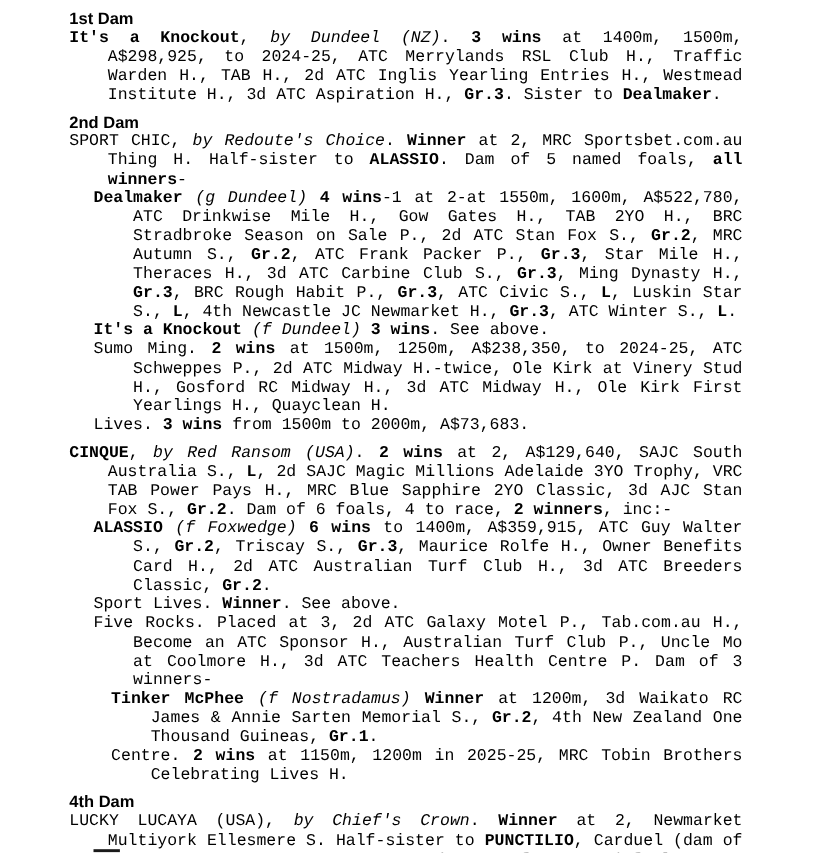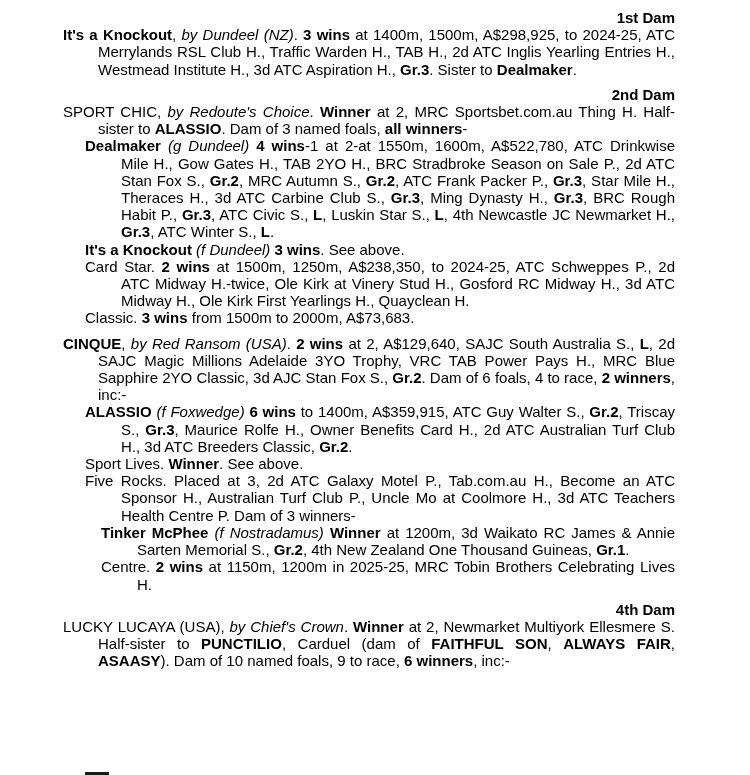--- a/index.html
+++ b/index.html
@@ -5,45 +5,45 @@
   html,body { margin:0; padding:0; background:#ffffff; }
   .page {
     position:relative; width:750px; height:775px; background:#ffffff;
     overflow:hidden; color:#000;
     font-family:"Liberation Sans","DejaVu Sans",sans-serif;
     font-size:15px; line-height:17.2px;
   }
   .content { padding:9px 75px 0 63px; }
   .section { margin-top:8px; }
   .section:first-child { margin-top:0; }
-  .heading { font-weight:700; text-align:right; }
-  .para { text-align:justify; }
+  .heading { font-weight:700; text-align:left; }
+  .para { text-align:justify;font-family:Liberation Mono, monospace; }
   .lvl0 { padding-left:35px; text-indent:-35px; }
   .lvl1 { padding-left:58px; text-indent:-36px; }
   .lvl2 { padding-left:74px; text-indent:-36px; }
   .b { font-weight:700; }
   .i { font-style:italic; }
   .sliver { position:absolute; left:85px; top:772px; width:24px; height:3px; background:#1a1a1a; }
 </style>
 </head>
 <body>
 
 <div class="page">
   <div class="content" id="content">
       <div class="section">
         <div class="heading">1st Dam</div>
         <div class="para lvl0"><span class="b ">It's a Knockout</span><span class="">, </span><span class="i">by Dundeel (NZ)</span><span class="">. </span><span class="b ">3 wins</span><span class=""> at 1400m, 1500m, A$298,925, to 2024-25, ATC Merrylands RSL Club H., Traffic Warden H., TAB H., 2d ATC Inglis Yearling Entries H., Westmead Institute H., 3d ATC Aspiration H., </span><span class="b ">Gr.3</span><span class="">. Sister to </span><span class="b ">Dealmaker</span><span class="">.</span></div>
       </div>
       <div class="section">
         <div class="heading">2nd Dam</div>
-        <div class="para lvl0"><span class="">SPORT CHIC, </span><span class="i">by Redoute's Choice</span><span class="">. </span><span class="b ">Winner</span><span class=""> at 2, MRC Sportsbet.com.au Thing H. Half-sister to </span><span class="b ">ALASSIO</span><span class="">. Dam of 3 named foals, </span><span class="b ">all winners</span><span class="">-</span></div>
+        <div class="para lvl0"><span class="">SPORT CHIC, </span><span class="i">by Redoute's Choice</span><span class="">. </span><span class="b ">Winner</span><span class=""> at 2, MRC Sportsbet.com.au Thing H. Half-sister to </span><span class="b ">ALASSIO</span><span class="">. Dam of 5 named foals, </span><span class="b ">all winners</span><span class="">-</span></div>
         <div class="para lvl1"><span class="b ">Dealmaker</span><span class=""> </span><span class="i">(g Dundeel)</span><span class=""> </span><span class="b ">4 wins</span><span class="">-1 at 2-at 1550m, 1600m, A$522,780, ATC Drinkwise Mile H., Gow Gates H., TAB 2YO H., BRC Stradbroke Season on Sale P., 2d ATC Stan Fox S., </span><span class="b ">Gr.2</span><span class="">, MRC Autumn S., </span><span class="b ">Gr.2</span><span class="">, ATC Frank Packer P., </span><span class="b ">Gr.3</span><span class="">, Star Mile H., Theraces H., 3d ATC Carbine Club S., </span><span class="b ">Gr.3</span><span class="">, Ming Dynasty H., </span><span class="b ">Gr.3</span><span class="">, BRC Rough Habit P., </span><span class="b ">Gr.3</span><span class="">, ATC Civic S., </span><span class="b ">L</span><span class="">, Luskin Star S., </span><span class="b ">L</span><span class="">, 4th Newcastle JC Newmarket H., </span><span class="b ">Gr.3</span><span class="">, ATC Winter S., </span><span class="b ">L</span><span class="">.</span></div>
         <div class="para lvl1"><span class="b ">It's a Knockout</span><span class=""> </span><span class="i">(f Dundeel)</span><span class=""> </span><span class="b ">3 wins</span><span class="">. See above.</span></div>
-        <div class="para lvl1"><span class="">Card Star. </span><span class="b ">2 wins</span><span class=""> at 1500m, 1250m, A$238,350, to 2024-25, ATC Schweppes P., 2d ATC Midway H.-twice, Ole Kirk at Vinery Stud H., Gosford RC Midway H., 3d ATC Midway H., Ole Kirk First Yearlings H., Quayclean H.</span></div>
-        <div class="para lvl1"><span class="">Classic. </span><span class="b ">3 wins</span><span class=""> from 1500m to 2000m, A$73,683.</span></div>
+        <div class="para lvl1"><span class="">Sumo Ming. </span><span class="b ">2 wins</span><span class=""> at 1500m, 1250m, A$238,350, to 2024-25, ATC Schweppes P., 2d ATC Midway H.-twice, Ole Kirk at Vinery Stud H., Gosford RC Midway H., 3d ATC Midway H., Ole Kirk First Yearlings H., Quayclean H.</span></div>
+        <div class="para lvl1"><span class="">Lives. </span><span class="b ">3 wins</span><span class=""> from 1500m to 2000m, A$73,683.</span></div>
       </div>
       <div class="section">
         <div class="para lvl0"><span class="b ">CINQUE</span><span class="">, </span><span class="i">by Red Ransom (USA)</span><span class="">. </span><span class="b ">2 wins</span><span class=""> at 2, A$129,640, SAJC South Australia S., </span><span class="b ">L</span><span class="">, 2d SAJC Magic Millions Adelaide 3YO Trophy, VRC TAB Power Pays H., MRC Blue Sapphire 2YO Classic, 3d AJC Stan Fox S., </span><span class="b ">Gr.2</span><span class="">. Dam of 6 foals, 4 to race, </span><span class="b ">2 winners</span><span class="">, inc:-</span></div>
         <div class="para lvl1"><span class="b ">ALASSIO</span><span class=""> </span><span class="i">(f Foxwedge)</span><span class=""> </span><span class="b ">6 wins</span><span class=""> to 1400m, A$359,915, ATC Guy Walter S., </span><span class="b ">Gr.2</span><span class="">, Triscay S., </span><span class="b ">Gr.3</span><span class="">, Maurice Rolfe H., Owner Benefits Card H., 2d ATC Australian Turf Club H., 3d ATC Breeders Classic, </span><span class="b ">Gr.2</span><span class="">.</span></div>
         <div class="para lvl1"><span class="">Sport Lives. </span><span class="b ">Winner</span><span class="">. See above.</span></div>
         <div class="para lvl1"><span class="">Five Rocks. Placed at 3, 2d ATC Galaxy Motel P., Tab.com.au H., Become an ATC Sponsor H., Australian Turf Club P., Uncle Mo at Coolmore H., 3d ATC Teachers Health Centre P. Dam of 3 winners-</span></div>
         <div class="para lvl2"><span class="b ">Tinker McPhee</span><span class=""> </span><span class="i">(f Nostradamus)</span><span class=""> </span><span class="b ">Winner</span><span class=""> at 1200m, 3d Waikato RC James &amp; Annie Sarten Memorial S., </span><span class="b ">Gr.2</span><span class="">, 4th New Zealand One Thousand Guineas, </span><span class="b ">Gr.1</span><span class="">.</span></div>
         <div class="para lvl2"><span class="">Centre. </span><span class="b ">2 wins</span><span class=""> at 1150m, 1200m in 2025-25, MRC Tobin Brothers Celebrating Lives H.</span></div>
       </div>
       <div class="section">

